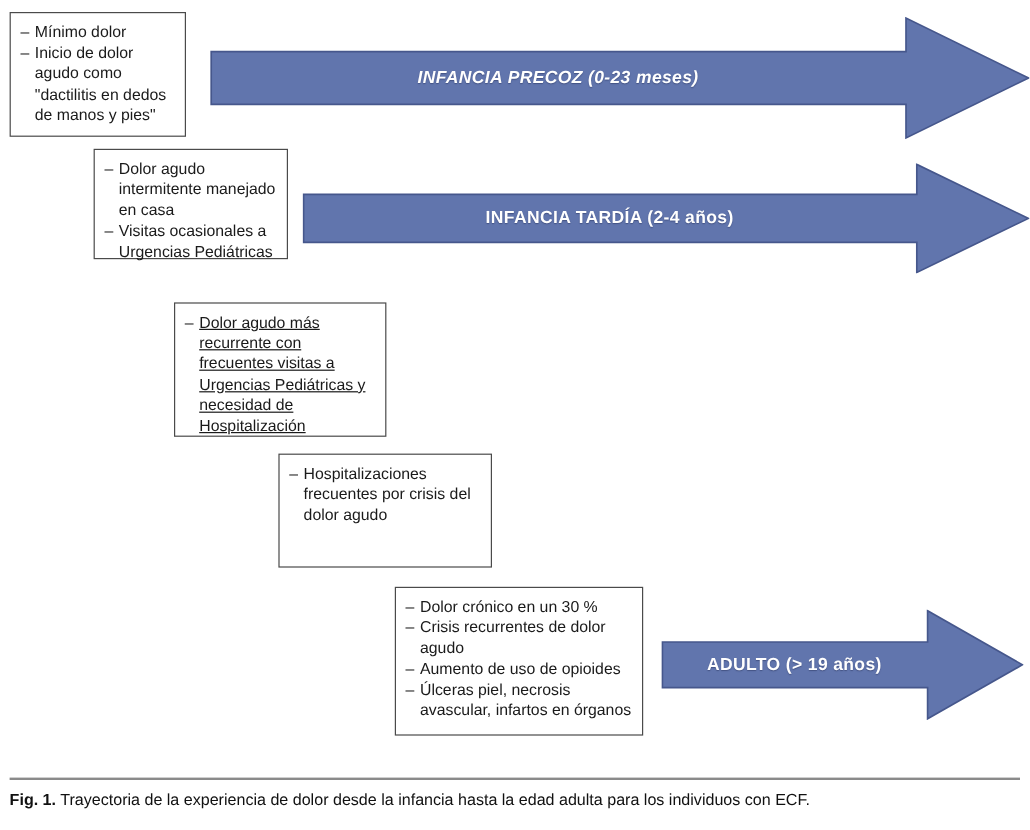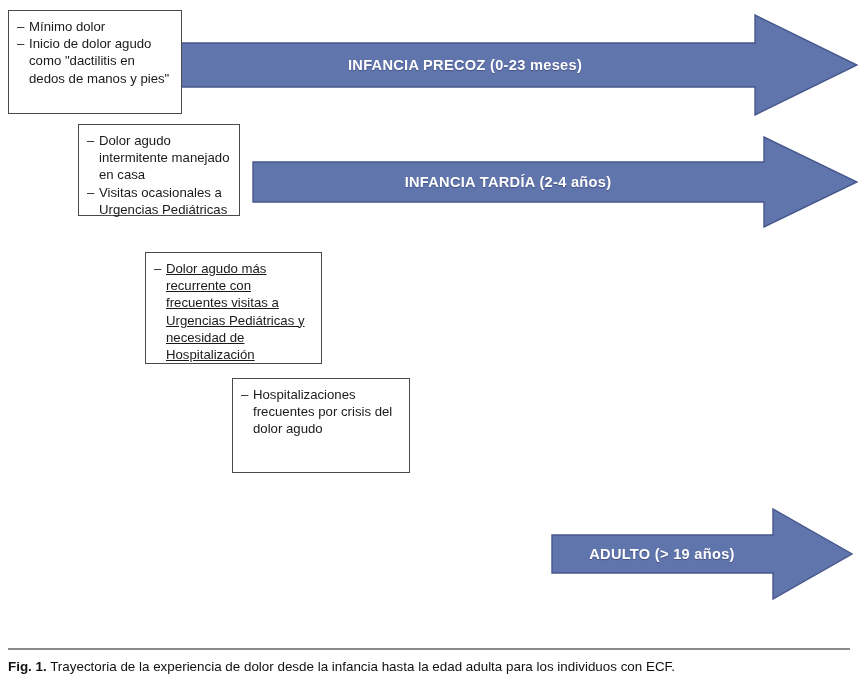--- a/index.html
+++ b/index.html
@@ -94,32 +94,32 @@
   }
   #caption .fignum {
     font-weight: bold;
   }
 </style>
 </head>
 <body>
 
 <div id="figure">
 
-  <div class="callout" style="left:8px; top:10px; width:174px; height:104px;">
+  <div class="callout" style="left:8px; top:10px; width:147px; height:104px;">
     <ul>
       <li>Mínimo dolor</li>
       <li>Inicio de dolor agudo como "dactilitis en dedos de manos y pies"</li>
     </ul>
   </div>
 
   <div class="arrow" style="left:175px; top:14px; width:683px; height:102px;">
     <svg width="683" height="102" viewBox="0 0 683 102">
       <path d="M 1,29 L 580,29 L 580,1 L 682,51 L 580,101 L 580,73 L 1,73 Z" fill="#6175AD" stroke="#46578C" stroke-width="1.4" stroke-linejoin="miter"></path>
     </svg>
-    <div class="arrow-label" style="left:0; width:580px;">INFANCIA PRECOZ (0-23 meses)</div>
+    <div class="arrow-label" style="left:0; width:580px;font-style:italic;">INFANCIA PRECOZ (0-23 meses)</div>
   </div>
 
   <div class="callout" style="left:78px; top:124px; width:162px; height:92px;">
     <ul>
       <li>Dolor agudo intermitente manejado en casa</li>
       <li>Visitas ocasionales a Urgencias Pediátricas</li>
     </ul>
   </div>
 
   <div class="arrow" style="left:252px; top:136px; width:606px; height:92px;">
@@ -136,20 +136,28 @@
   </div>
 
 
   <div class="callout" style="left:232px; top:378px; width:178px; height:95px;">
     <ul>
       <li>Hospitalizaciones frecuentes por crisis del dolor agudo</li>
     </ul>
   </div>
 
 
+  <div class="callout" style="left:329px; top:489px; width:207px; height:124px;">
+    <ul>
+      <li>Dolor crónico en un 30 %</li>
+      <li>Crisis recurrentes de dolor agudo</li>
+      <li>Aumento de uso de opioides</li>
+      <li>Úlceras piel, necrosis avascular, infartos en órganos</li>
+    </ul>
+  </div>
 
   <div class="arrow" style="left:551px; top:508px; width:330px; height:92px;">
     <svg width="302" height="92" viewBox="0 0 302 92">
       <path d="M 1,27 L 222,27 L 222,1 L 301,46 L 222,91 L 222,65 L 1,65 Z" fill="#6175AD" stroke="#46578C" stroke-width="1.4" stroke-linejoin="miter"></path>
     </svg>
     <div class="arrow-label" style="left:0; width:222px;">ADULTO (&gt; 19 años)</div>
   </div>
 
 </div>
 

